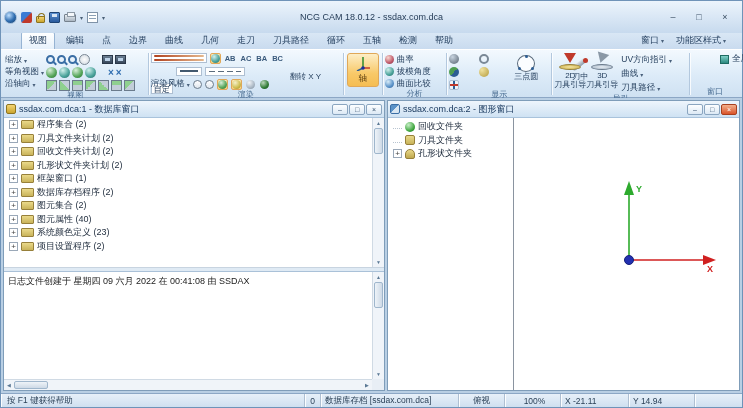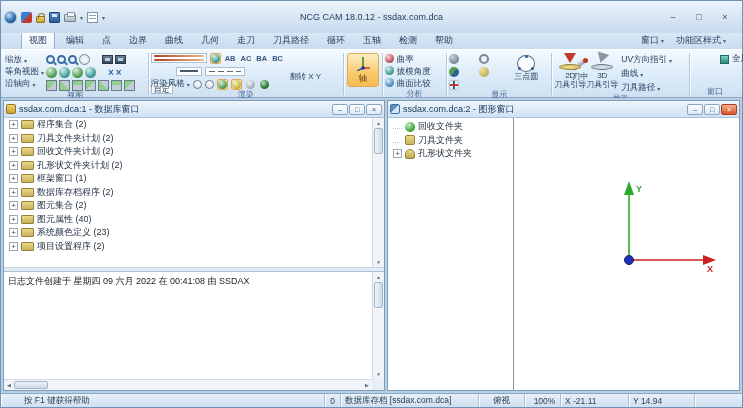--- a/index.html
+++ b/index.html
@@ -70,21 +70,21 @@
   .thickbox{width:26px;height:9px;border:1px solid #aebfd2;background:#fff;display:flex;align-items:center;}
   .thickbox::before{content:"";flex:1;height:2px;margin:0 3px;background:#42596f;}
   .spicon{width:11px;height:11px;border-radius:2px;display:flex;align-items:center;justify-content:center;}
   .spicon.hl{background:linear-gradient(#fde9b8,#f9cf7f);border:1px solid #e0a858;}
   .ring{width:9px;height:9px;border-radius:50%;border:1px solid #6b7b8c;background:linear-gradient(#fff,#dfe6ee);}
 
   .axisbtn{width:32px;height:36px;margin:1px 1px 0;border:1px solid #e0a858;border-radius:3px;background:linear-gradient(#fdeec6,#f8c969 60%,#f5bd52);display:flex;flex-direction:column;align-items:center;justify-content:center;gap:2px;}
   .axisbtn .lbl{font-size:8.5px;color:#5a3d10;}
 
   .acol{display:flex;flex-direction:column;gap:1px;padding-top:2px;}
-  .aitem{display:flex;gap:3px;height:11px;white-space:nowrap;color:#27415f;font-size:8.5px;}
+  .aitem{display:flex;align-items:center;gap:3px;height:11px;white-space:nowrap;color:#27415f;font-size:8.5px;}
   .ticon{width:9px;height:9px;border-radius:50%;}
   .t1{background:radial-gradient(circle at 35% 30%,#f8d8d0,#c05a6a 60%,#7c2e46);}
   .t2{background:radial-gradient(circle at 35% 30%,#d2f0ec,#48a199 60%,#276b65);}
   .t3{background:radial-gradient(circle at 35% 30%,#d8ecf8,#5a92c8 60%,#2d5e94);}
 
   .dispcols{display:flex;gap:20px;padding-top:2px;}
   .dcol{display:flex;flex-direction:column;gap:3px;}
   .dico{width:10px;height:10px;border-radius:2px;}
   .d1{background:radial-gradient(circle at 35% 30%,#c8d4e0,#55616e);border-radius:50%;}
   .d2{background:linear-gradient(135deg,#4f9e52 50%,#2d5e94 50%);border-radius:50%;}
@@ -155,21 +155,21 @@
   .corner{position:absolute;right:0;bottom:0;width:12px;height:11px;background:#e8eef5;}
 
   .gcontent{flex:1;display:flex;min-height:0;background:#fff;}
   .gtree{width:126px;border-right:1px solid #8a94a0;padding-top:2px;flex:0 0 auto;}
   .gcanvas{flex:1;position:relative;background:#fff;}
   .axes{position:absolute;inset:0;width:100%;height:100%;}
 
   
   .statusbar{height:14px;background:linear-gradient(#e7f0f9,#cfdfef);border-top:1px solid #8ca7c5;display:flex;align-items:stretch;font-size:8.5px;color:#2c4258;flex:0 0 auto;}
   .sseg{border-left:1px solid #aebfd2;box-shadow:inset 1px 0 0 rgba(255,255,255,.9);display:flex;align-items:center;padding:0 4px;white-space:nowrap;overflow:hidden;}
-  .sseg.first{flex:1;border-left:none;padding-left:23px;}
+  .sseg.first{flex:1;border-left:none;padding-left:6px;}
 </style>
 </head>
 <body>
 
 <div class="app">
 
   <div class="titlebar">
     <div class="orb"></div>
     <div class="qat">
       <span class="qicon i-edit"></span>
@@ -572,18 +572,18 @@
         </div>
       </div>
     </div>
   </div>
 
   <div class="statusbar">
     <span class="sseg first">按 F1 键获得帮助</span>
     <span class="sseg" style="width:16px;justify-content:center;">0</span>
     <span class="sseg" style="width:138px;">数据库存档 [ssdax.com.dca]</span>
     <span class="sseg" style="width:46px;justify-content:center;">俯视</span>
-    <span class="sseg" style="width:36px;justify-content:center;padding-left:8px;">100%</span>
+    <span class="sseg" style="width:56px;justify-content:center;padding-left:8px;">100%</span>
     <span class="sseg" style="width:68px;">X -21.11</span>
     <span class="sseg" style="width:66px;">Y 14.94</span>
     <span class="sseg" style="width:48px;"></span>
   </div>
 </div>
 
 </body></html>

